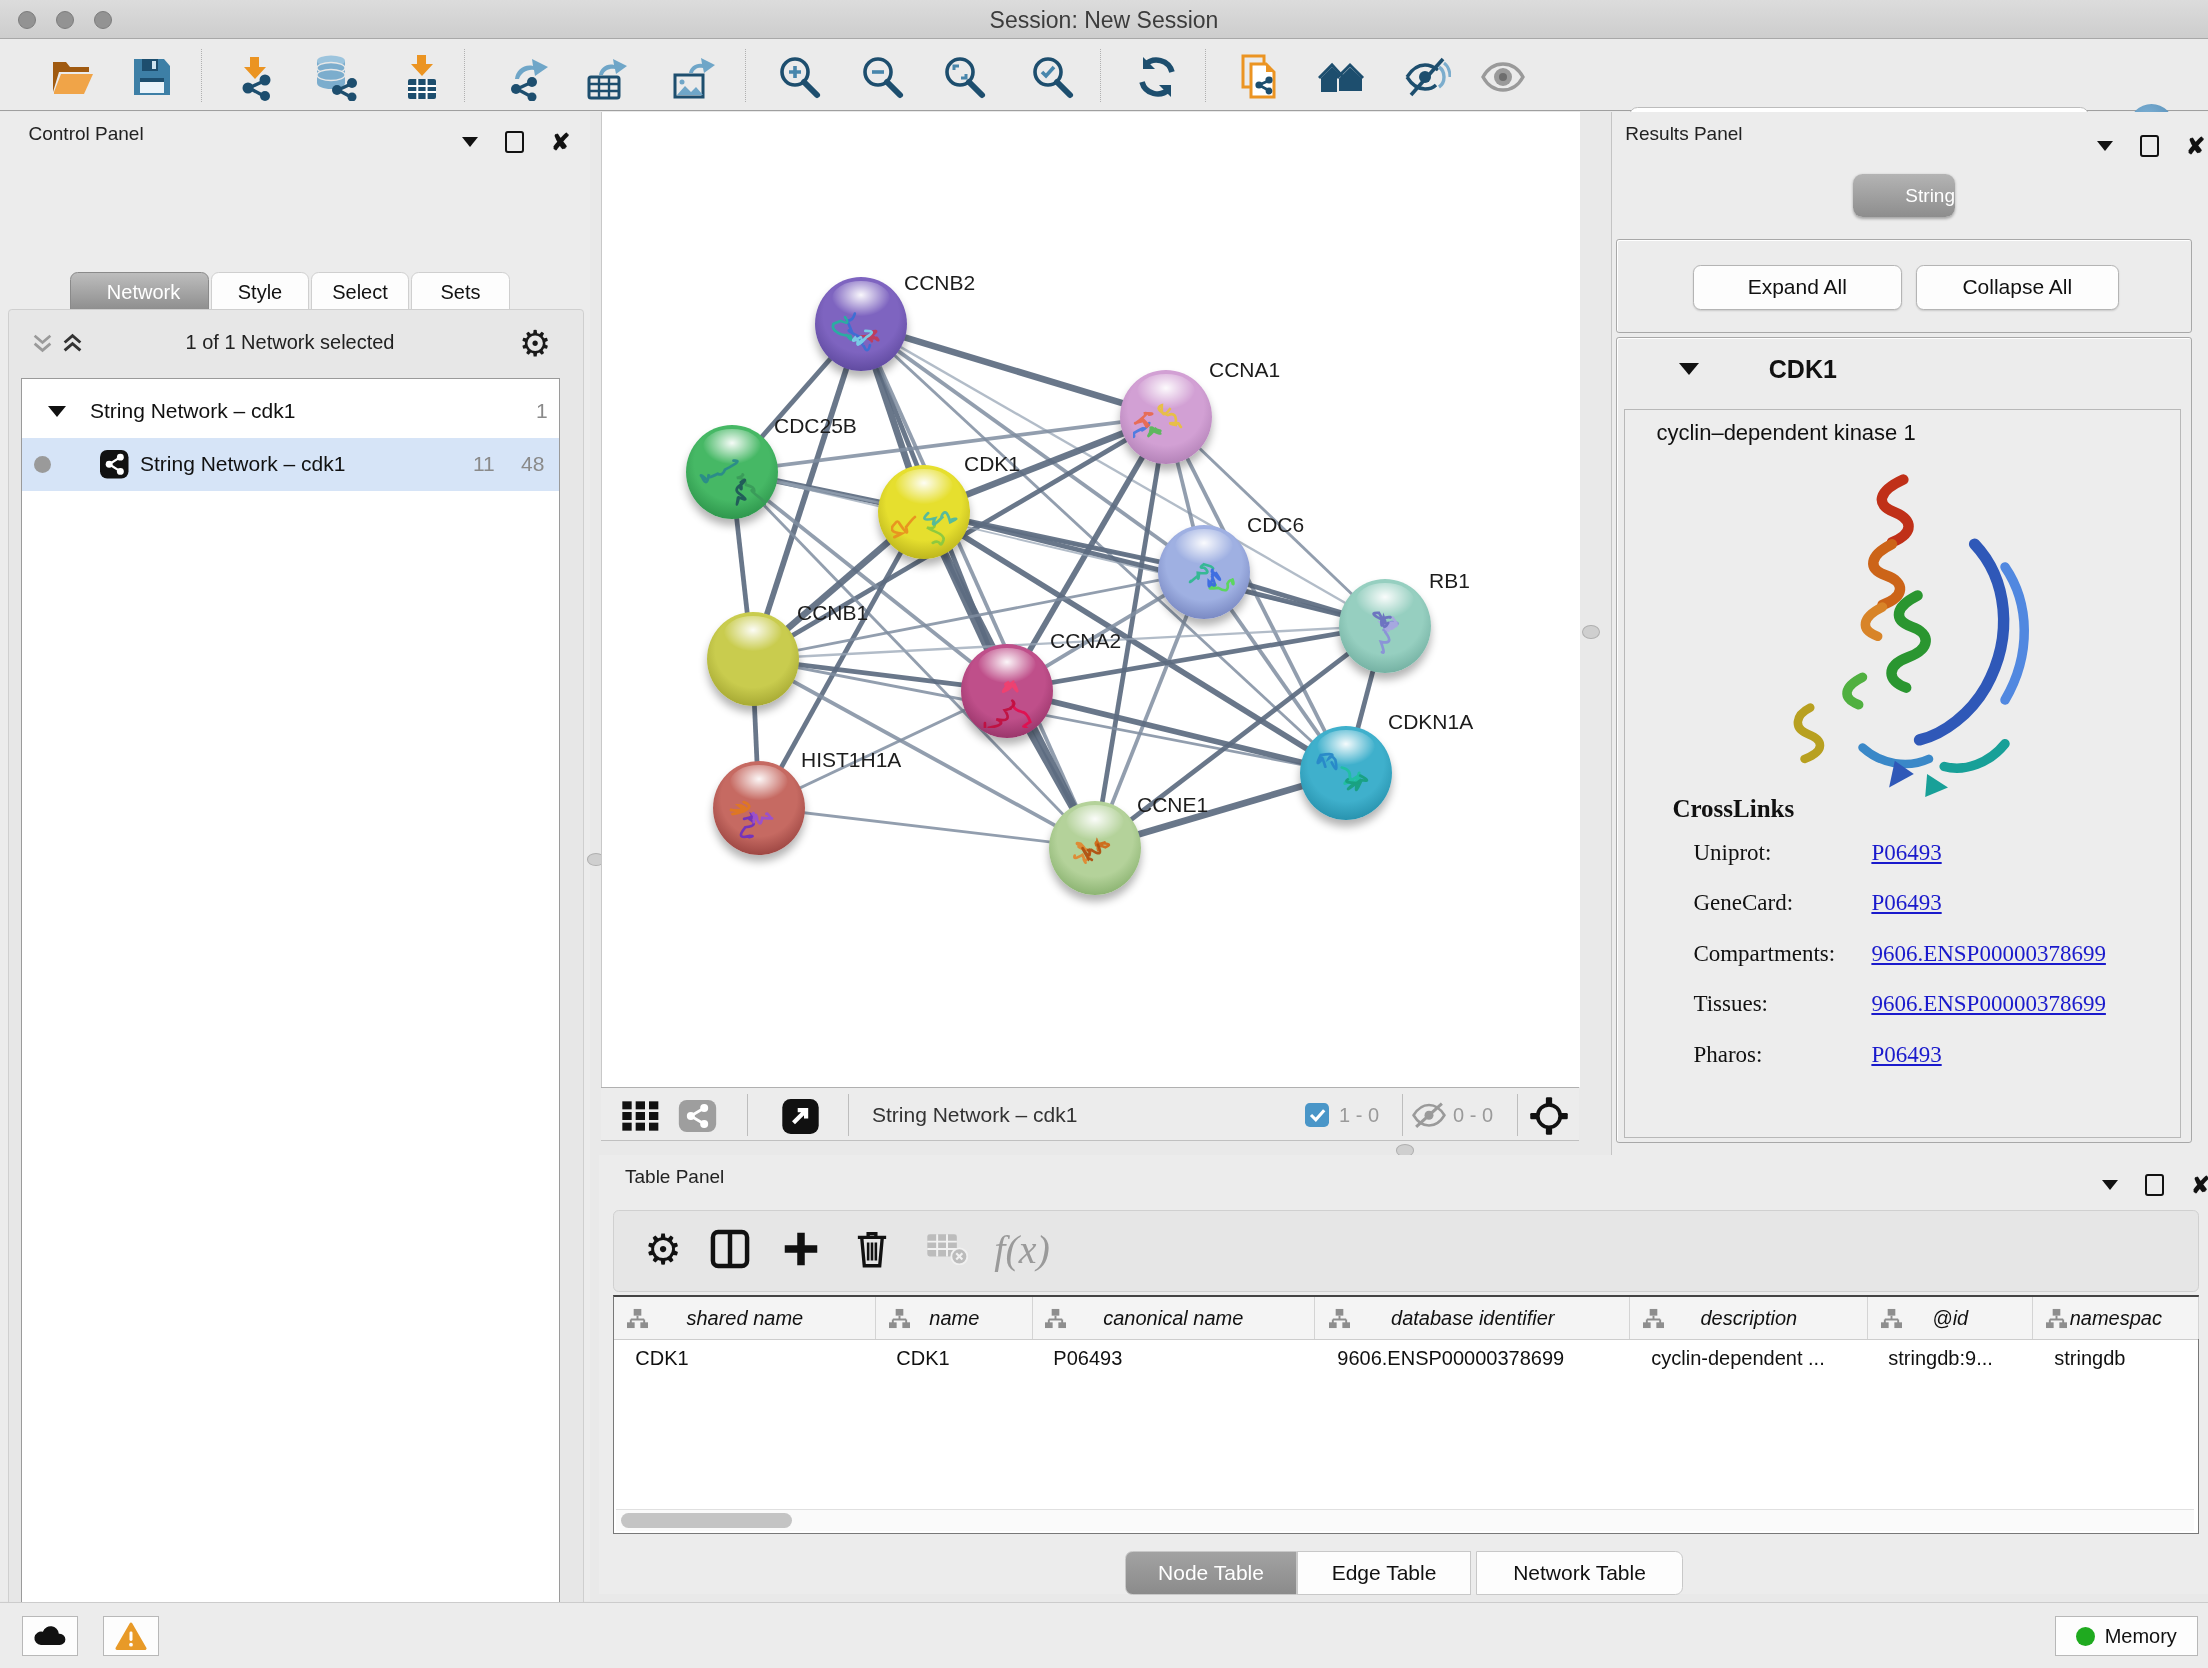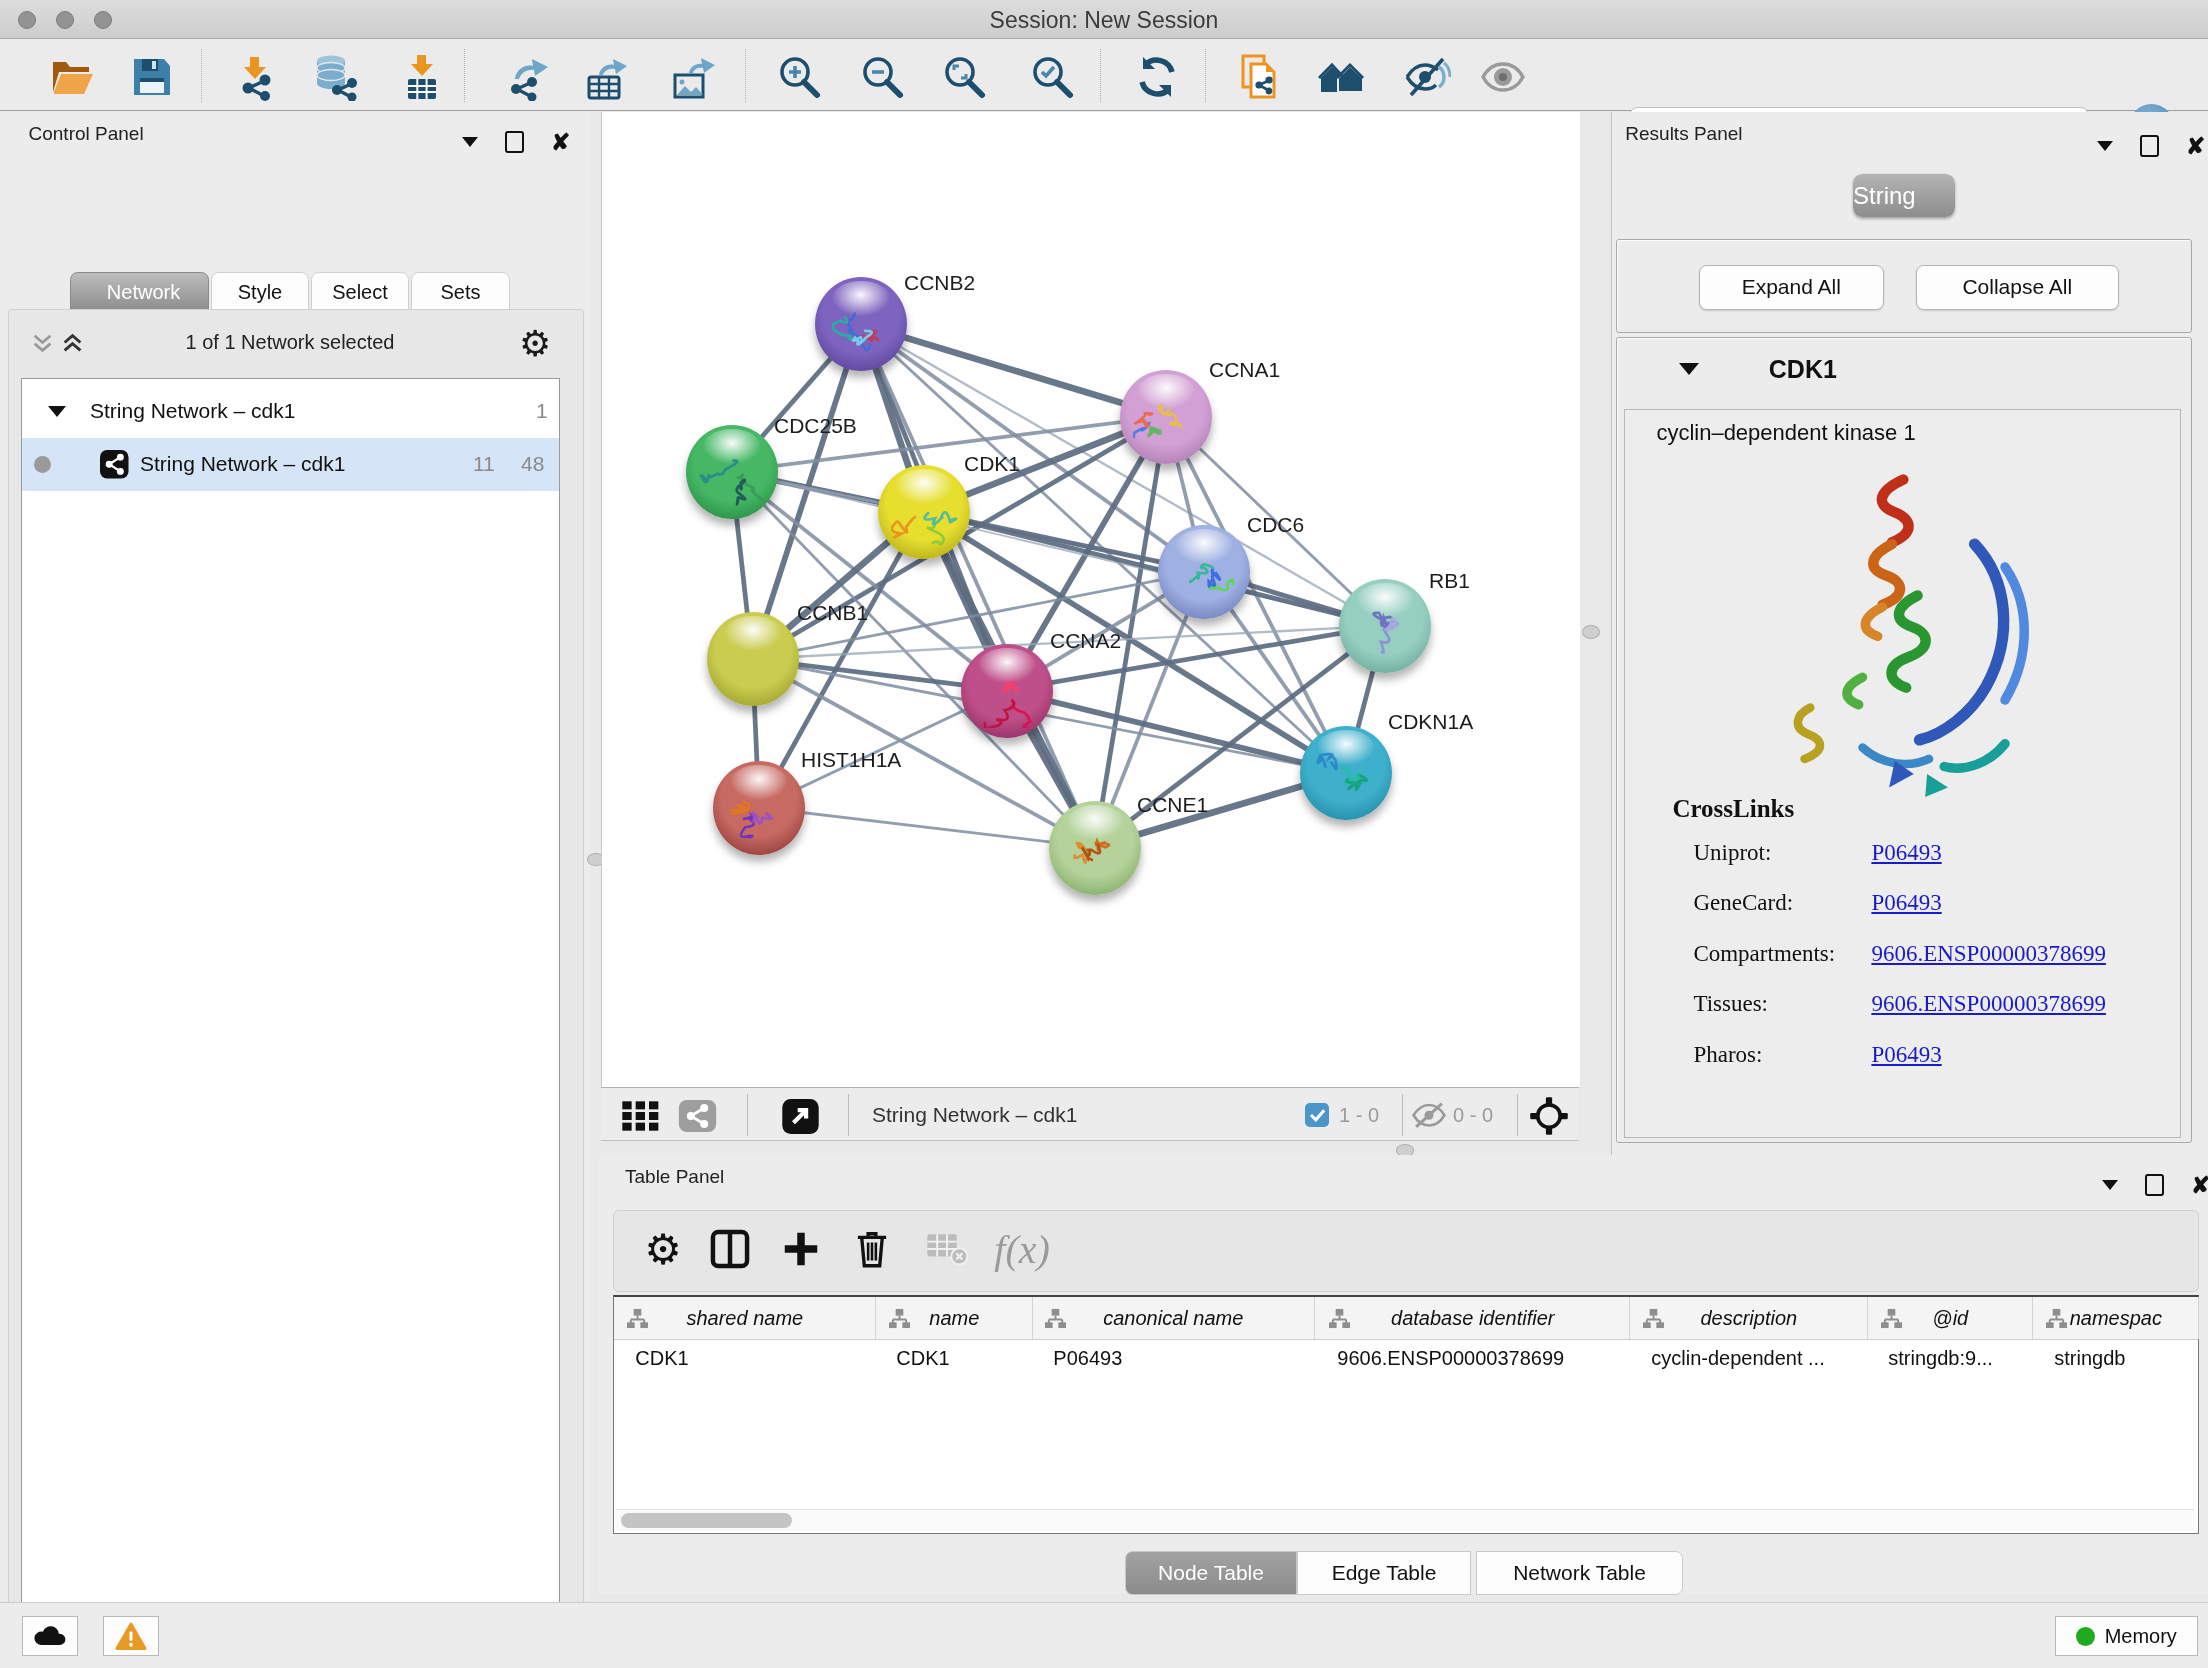--- a/index.html
+++ b/index.html
@@ -40,21 +40,21 @@
   .node svg{position:absolute;left:14%;top:18%;}
   .nlabel{position:absolute;font-size:21px;color:#1c1c1c;white-space:nowrap;}
   
   .nettb{position:absolute;left:601px;top:1087px;width:978px;height:54px;background:#ececec;border-top:1px solid #b0b0b0;border-bottom:1px solid #c0c0c0;box-sizing:border-box;}
   .nettb .vsep{position:absolute;top:5.7px;height:42px;width:0;border-left:1px solid #bdbdbd;}
   .nt-label{position:absolute;left:271px;top:15px;font-size:21px;color:#333;}
   .nt-counts{position:absolute;font-size:20px;color:#9a9a9a;top:16px;}
   
   .rpanel{position:absolute;left:1611px;top:112px;width:597px;height:1046px;background:#ececec;border-left:1px solid #c4c4c4;}
   .rbox{position:absolute;background:#ececec;border:1.9px solid #a8a8a8;border-radius:2.9px;box-shadow:1px 1px 0 #fff inset;}
-  .stringtab{position:absolute;left:241px;top:62px;width:102px;height:43px;border-radius:9.5px;background:linear-gradient(#b4b4b4,#8d8d8d);color:#fff;font-size:24px;text-align:left;line-height:43px;box-shadow:0 1.9px 2.9px rgba(0,0,0,.3);}
+  .stringtab{position:absolute;left:241px;top:62px;width:102px;height:43px;border-radius:9.5px;background:linear-gradient(#b4b4b4,#8d8d8d);color:#fff;font-size:19px;text-align:right;line-height:43px;box-shadow:0 1.9px 2.9px rgba(0,0,0,.3);}
   .rbtn{position:absolute;top:25px;height:45px;background:#fdfdfd;border:1.4px solid #b4b4b4;border-radius:7.6px;font-size:21px;color:#111;text-align:center;box-sizing:border-box;padding-top:8.6px;box-shadow:0 1px 1.9px rgba(0,0,0,.15);}
   .rinner{position:absolute;left:7.6px;top:71px;width:557px;height:729px;background:#ededed;border:1px solid #b8b8b8;box-sizing:border-box;}
   .xl-title{position:absolute;left:47px;top:385px;font-family:"Liberation Serif",serif;font-weight:bold;font-size:25px;color:#111;}
   .xl-row{position:absolute;left:0;width:100%;height:28.5px;}
   .xl-row .l{position:absolute;left:68px;font-family:"Liberation Serif",serif;font-size:23px;color:#111;}
   .xl-row .v{position:absolute;left:246px;font-family:"Liberation Serif",serif;font-size:23px;color:#1a1acc;text-decoration:underline;}
   
   .split-handle{position:absolute;background:#cfcfcf;border:1px solid #b0b0b0;border-radius:50%;}
   
   .tpanel{position:absolute;left:599px;top:1155px;width:1609px;height:439px;background:#ececec;}
@@ -504,21 +504,21 @@
 
   <div class="rpanel">
     <div class="phead-title" style="left:13.3px;top:11.4px">Results Panel</div>
     <div class="phicons" style="left:485px;top:23px">
       <div class="ph-tri"></div>
       <div class="ph-sq"></div>
       <div class="ph-x">✘</div>
     </div>
     <div class="stringtab">String</div>
     <div class="rbox" style="left:3.8px;top:127px;width:574px;height:92px">
-      <div class="rbtn" style="left:82px;width:185px">Expand All</div>
+      <div class="rbtn" style="left:76px;width:209px">Expand All</div>
       <div class="rbtn" style="left:299px;width:203px">Collapse All</div>
     </div>
     <div class="rbox" style="left:3.8px;top:225px;width:574px;height:804px">
       <div class="abs" style="left:62px;top:25px;width:0;height:0;border-left:10.5px solid transparent;border-right:10.5px solid transparent;border-top:12.4px solid #111"></div>
       <div class="abs" style="left:152px;top:17px;font-size:25px;font-weight:bold;color:#111">CDK1</div>
       <div class="rinner">
         <div class="abs" style="left:31px;top:9.5px;font-size:22px;color:#111">cyclin–dependent kinase 1</div>
         <svg class="abs" style="left:90px;top:43px" width="371" height="380" viewBox="0 0 380 400">
           <path d="M193 28c-26 12-30 26-10 34s22 22-2 32" fill="none" stroke="#c03018" stroke-width="11" stroke-linecap="round"></path>
           <path d="M181 96c-24 12-26 26-6 33s20 22-4 31" fill="none" stroke="#cc6418" stroke-width="11" stroke-linecap="round"></path>

